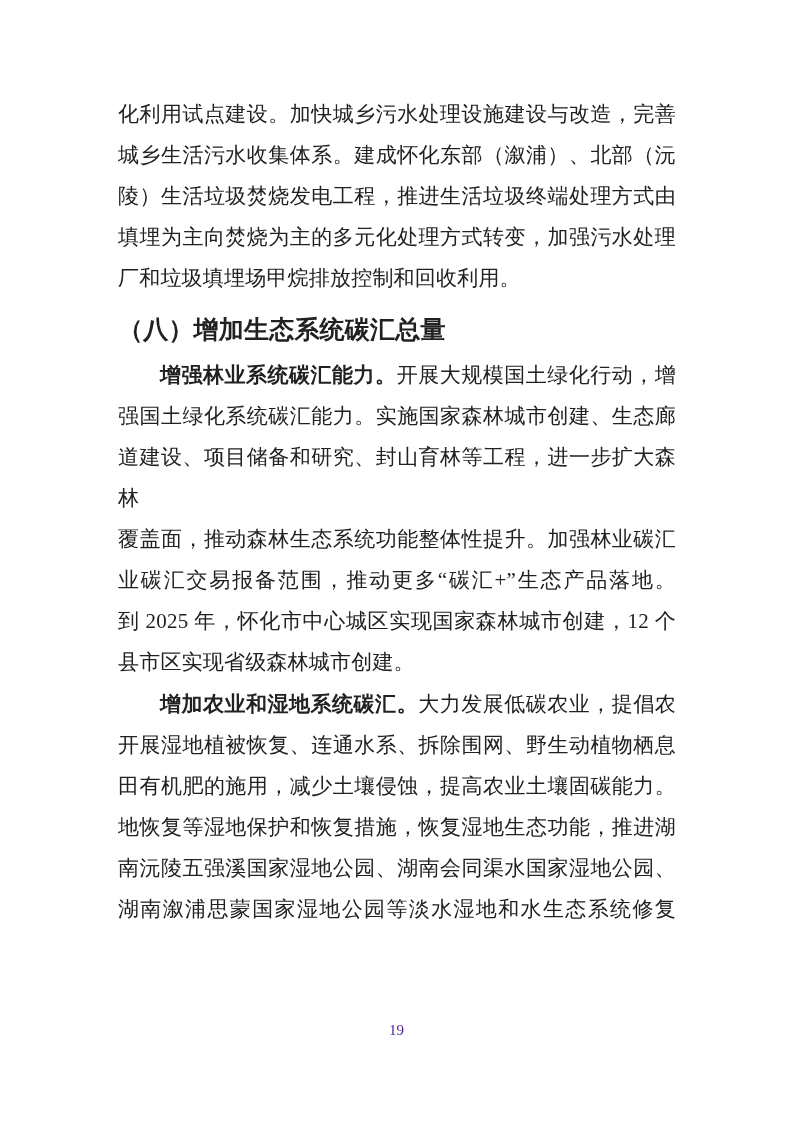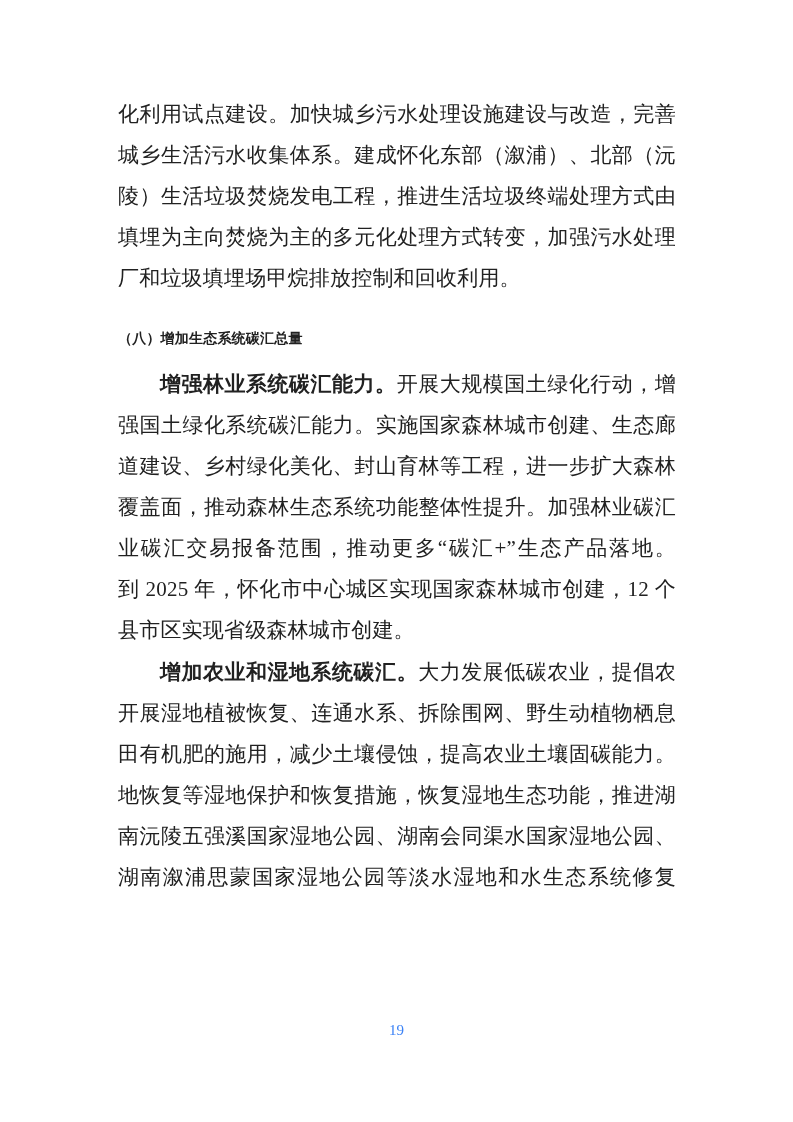--- a/index.html
+++ b/index.html
@@ -31,60 +31,60 @@
     letter-spacing: 0.2px;
     white-space: normal;
   }
   .para-line.last-line {
     text-align-last: left;
   }
   .para-line.first-indent {
     text-indent: 2em;
   }
   .section-heading {
-    font-size: 14px;
+    font-size: 25px;
     line-height: 41px;
     font-weight: bold;
     font-family: "Liberation Sans", "DejaVu Sans", sans-serif;
-    margin-top: 19px;
+    margin-top: 10px;
     margin-bottom: 4px;
     letter-spacing: 0.2px;
   }
   .para-lead {
     font-weight: bold;
     font-family: "Liberation Sans", "DejaVu Sans", sans-serif;
   }
   .page-number {
     position: absolute;
     top: 1022px;
     left: 0;
     width: 100%;
     text-align: center;
     font-size: 15px;
-    color: #3b82f6;
+    color: #4c1d95;
     font-family: "Liberation Serif", "DejaVu Serif", serif;
   }
 </style>
 </head>
 <body>
 
 <div class="page">
   <div class="content">
       <div class="paragraph">
         <div class="para-line">化利用试点建设。加快城乡污水处理设施建设与改造，完善</div>
         <div class="para-line">城乡生活污水收集体系。建成怀化东部（溆浦）、北部（沅</div>
         <div class="para-line">陵）生活垃圾焚烧发电工程，推进生活垃圾终端处理方式由</div>
         <div class="para-line">填埋为主向焚烧为主的多元化处理方式转变，加强污水处理</div>
         <div class="para-line last-line">厂和垃圾填埋场甲烷排放控制和回收利用。</div>
       </div>
       <div class="section-heading">（八）增加生态系统碳汇总量</div>
       <div class="paragraph">
         <div class="para-line first-indent"><span class="para-lead">增强林业系统碳汇能力。</span>开展大规模国土绿化行动，增</div>
         <div class="para-line">强国土绿化系统碳汇能力。实施国家森林城市创建、生态廊</div>
-        <div class="para-line">道建设、乡村绿化美化、封山育林等工程，进一步扩大森林</div>
+        <div class="para-line">道建设、项目储备和研究、封山育林等工程，进一步扩大森林</div>
         <div class="para-line">覆盖面，推动森林生态系统功能整体性提升。加强林业碳汇</div>
         <div class="para-line">业碳汇交易报备范围，推动更多“碳汇+”生态产品落地。</div>
         <div class="para-line">到 2025 年，怀化市中心城区实现国家森林城市创建，12 个</div>
         <div class="para-line last-line">县市区实现省级森林城市创建。</div>
       </div>
       <div class="paragraph">
         <div class="para-line first-indent"><span class="para-lead">增加农业和湿地系统碳汇。</span>大力发展低碳农业，提倡农</div>
         <div class="para-line">开展湿地植被恢复、连通水系、拆除围网、野生动植物栖息</div>
         <div class="para-line">田有机肥的施用，减少土壤侵蚀，提高农业土壤固碳能力。</div>
         <div class="para-line">地恢复等湿地保护和恢复措施，恢复湿地生态功能，推进湖</div>

